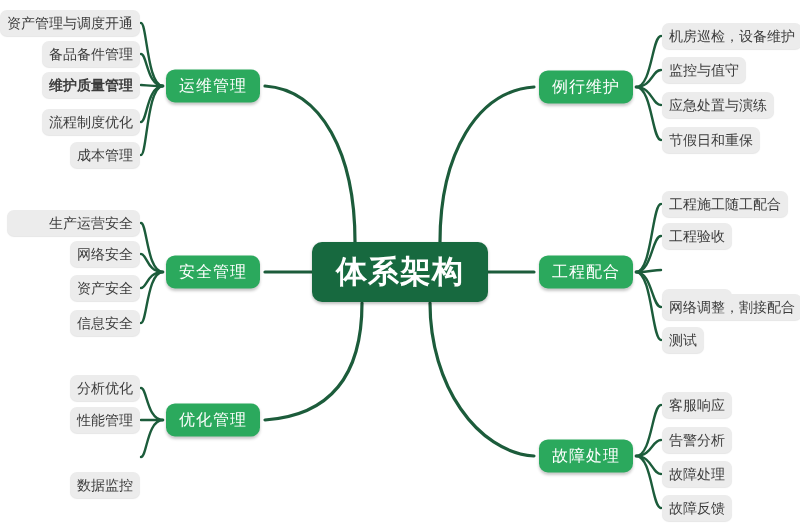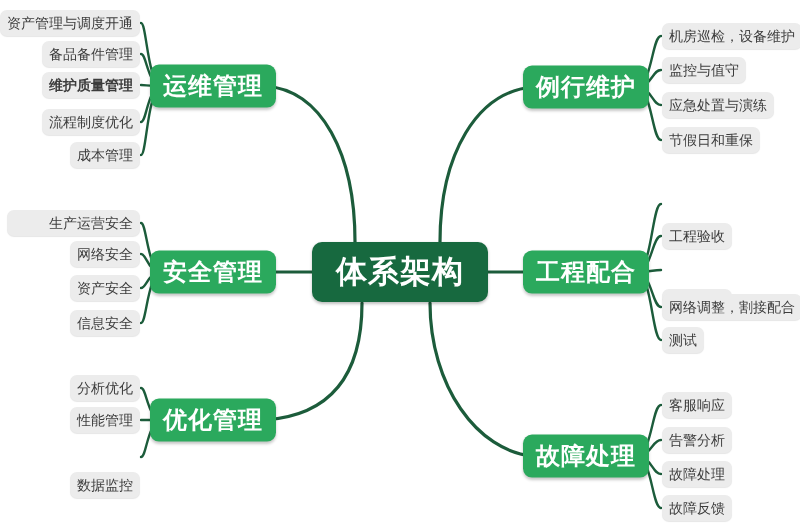--- a/index.html
+++ b/index.html
@@ -36,22 +36,22 @@
     line-height: 1.1;
     padding: 13px 24px;
     border-radius: 10px;
     box-shadow: 0 2px 3px rgba(0,0,0,0.25);
     letter-spacing: 1px;
   }
   .branch-node {
     transform: translate(-50%, -50%);
     background: var(--branch-bg, #2BA95D);
     color: var(--node-text, #ffffff);
-    font-size: 24px;
-    font-weight: bold;
+    font-size: 16px;
+    font-weight: normal;
     line-height: 1.2;
     padding: 7px 13px;
     border-radius: 9px;
     box-shadow: 0 2px 3px rgba(0,0,0,0.22);
     letter-spacing: 1px;
   }
   .leaf-node {
     transform: translateY(-50%);
     background: var(--leaf-bg, #ECECEC);
     color: var(--leaf-text, #3C3C3C);
@@ -114,20 +114,21 @@
     <div class="node branch-node" style="left: 213px; top: 420px;">优化管理</div>
     <div class="node leaf-node" style="top: 388px; right: 660px;">分析优化</div>
     <div class="node leaf-node" style="top: 420px; right: 660px; margin-left: 44px;">性能管理</div>
     <div class="node leaf-node" style="top: 457px; right: 660px; margin-top: 28px;">数据监控</div>
     <div class="node branch-node" style="left: 586px; top: 87px;">例行维护</div>
     <div class="node leaf-node" style="top: 36px; left: 662px;">机房巡检，设备维护</div>
     <div class="node leaf-node" style="top: 70px; left: 662px;">监控与值守</div>
     <div class="node leaf-node" style="top: 105px; left: 662px;">应急处置与演练</div>
     <div class="node leaf-node" style="top: 140px; left: 662px;">节假日和重保</div>
     <div class="node branch-node" style="left: 586px; top: 272px;">工程配合</div>
+    <div class="node leaf-node" style="top: 204px; left: 662px;">工程施工随工配合</div>
     <div class="node leaf-node" style="top: 236px; left: 662px;">工程验收</div>
     <div class="node leaf-node" style="top: 270px; left: 662px; margin-top: 32px;">资产盘点</div>
     <div class="node leaf-node" style="top: 307px; left: 662px;">网络调整，割接配合</div>
     <div class="node leaf-node" style="top: 340px; left: 662px;">测试</div>
     <div class="node branch-node" style="left: 586px; top: 456px;">故障处理</div>
     <div class="node leaf-node" style="top: 405px; left: 662px;">客服响应</div>
     <div class="node leaf-node" style="top: 440px; left: 662px;">告警分析</div>
     <div class="node leaf-node" style="top: 474px; left: 662px;">故障处理</div>
     <div class="node leaf-node" style="top: 508px; left: 662px;">故障反馈</div>
   </div>

